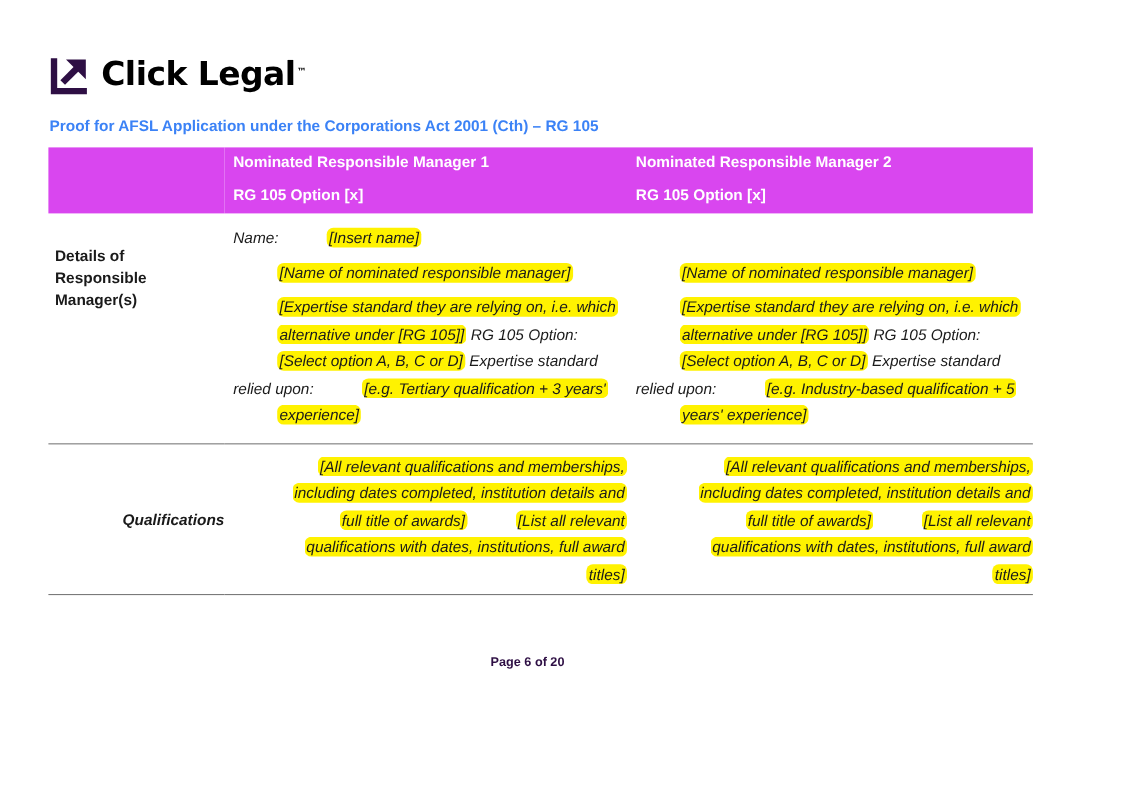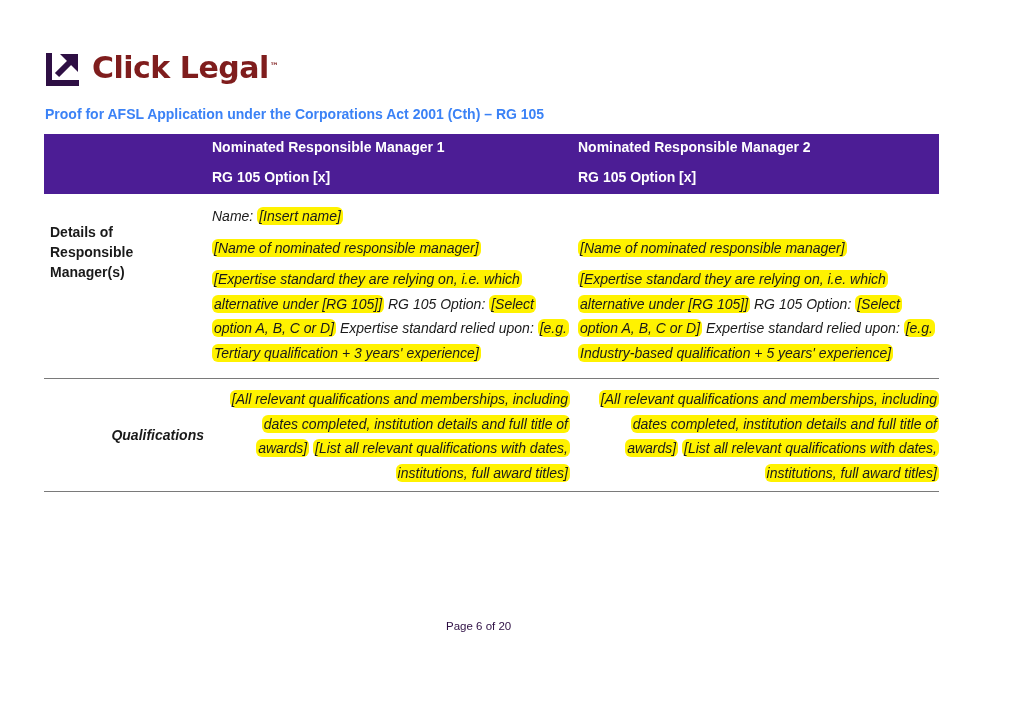--- a/index.html
+++ b/index.html
@@ -1,37 +1,37 @@
 <!DOCTYPE html>
 <html><head>
 <meta charset="utf-8">
 <style>
   html, body { margin:0; padding:0; background:#ffffff; }
   body { width:1024px; height:724px; position:relative; overflow:hidden;
          font-family:"Liberation Sans", sans-serif; color:#1a1a1a; }
   .logo { position:absolute; left:46px; top:49px; height:38px; display:flex; align-items:center; }
   .logo svg { width:36px; height:36px; }
-  .logo-text { font-family:"DejaVu Sans", sans-serif; font-weight:bold; font-size:30px; color:#7f1d1d;
+  .logo-text { font-family:"DejaVu Sans", sans-serif; font-weight:bold; font-size:30px; color:#000000;
                letter-spacing:-0.5px; margin-left:10px; line-height:36px; }
   .tm { font-size:9px; vertical-align:top; position:relative; top:-2px; margin-left:1px; }
   .doc-title { position:absolute; left:45px; top:106px; font-size:14px; font-weight:bold; color:#3b82f6; }
   table { position:absolute; left:44px; top:134px; width:895px; border-collapse:collapse; }
-  th { background:#4c1d95; color:#fff; text-align:left; font-size:14px; font-weight:bold; vertical-align:top; padding:0; }
+  th { background:#d946ef; color:#fff; text-align:left; font-size:14px; font-weight:bold; vertical-align:top; padding:0; }
   th .hl { display:block; height:30px; line-height:26px; padding-left:8px; }
   th.c0 { width:160px; }
   th.c1, td.c1 { width:366px; }
   td { vertical-align:top; padding:0; }
   td.c0 { font-weight:bold; font-size:14px; padding-left:6px; }
   tr.r1 td { border-bottom:1px solid #7a7a7a; }
   tr.r2 td { border-bottom:1px solid #7a7a7a;text-align:right; }
   .cell { padding-left:8px; font-size:14px; font-style:italic; line-height:24.5px; }
-  .mark { background:#fff200; border-radius:6px; padding:1px 2px; box-decoration-break:clone; -webkit-box-decoration-break:clone; }
+  .mark { background:#fff200; border-radius:6px; padding:1px 2px; box-decoration-break:clone;margin-left:40px; -webkit-box-decoration-break:clone; }
   .para { margin-bottom:7px; }
   .footer-left { position:absolute; left:51px; top:596px; font-size:11.5px; font-weight:bold; color:#2e0f44; line-height:14px; }
-  .footer-page { position:absolute; left:446px; top:596px; font-size:11.5px; font-weight:normal; color:#2e0f44;margin-top:24px; }
+  .footer-page { position:absolute; left:446px; top:596px; font-size:11.5px; font-weight:bold; color:#2e0f44; }
 </style>
 </head>
 <body>
 
 <div class="logo">
   <svg viewBox="0 0 36 36">
     <path d="M3 6 V33 H30" fill="none" stroke="#2e0f44" stroke-width="6" stroke-linecap="square"></path>
     <path d="M11 25 L28 8" fill="none" stroke="#2e0f44" stroke-width="6"></path>
     <path d="M14 4 H32 V22 Z" fill="#2e0f44"></path>
   </svg>

